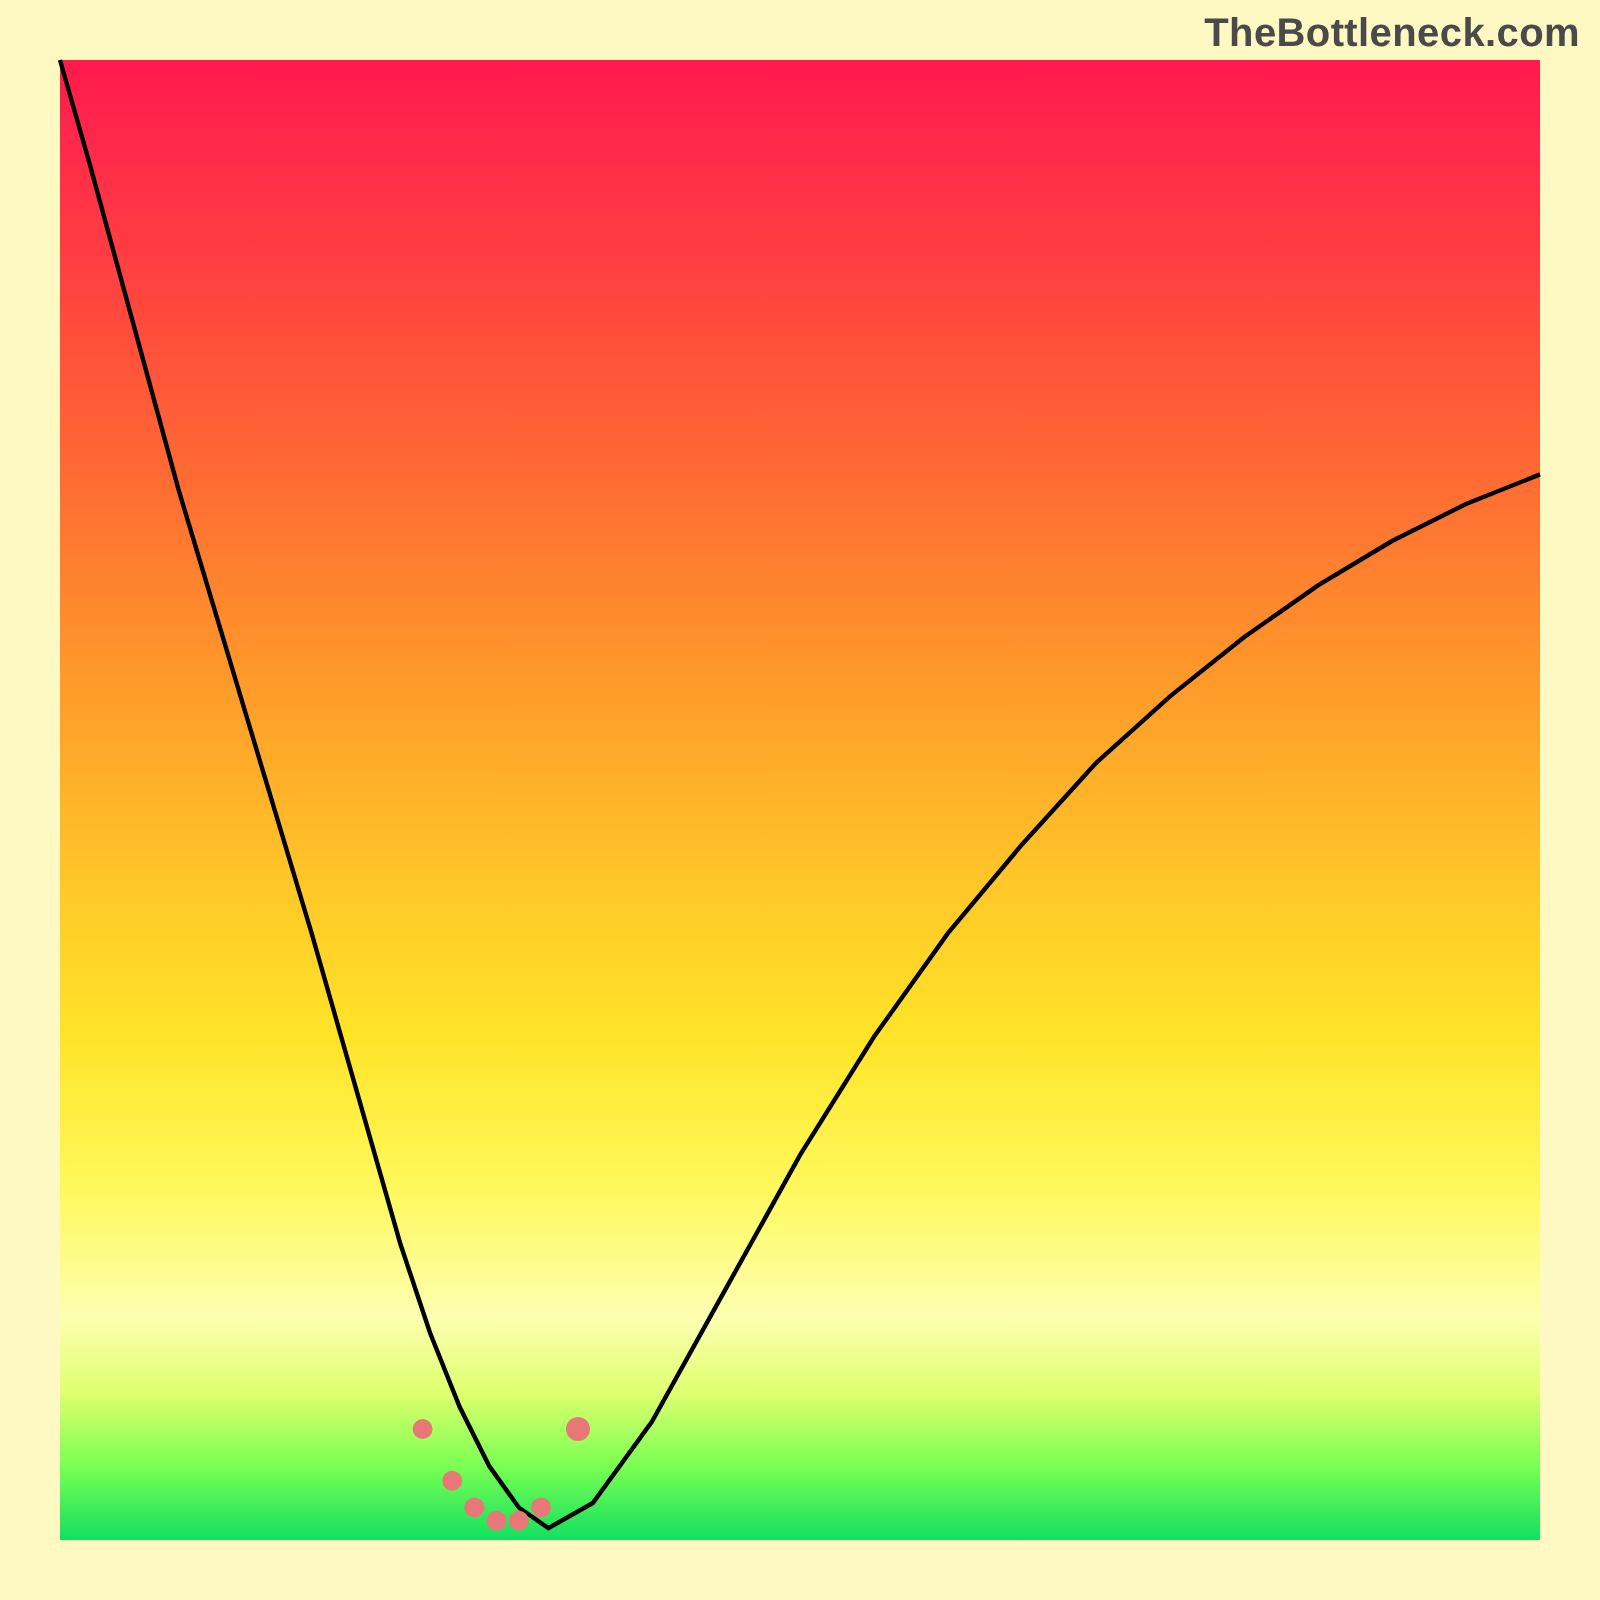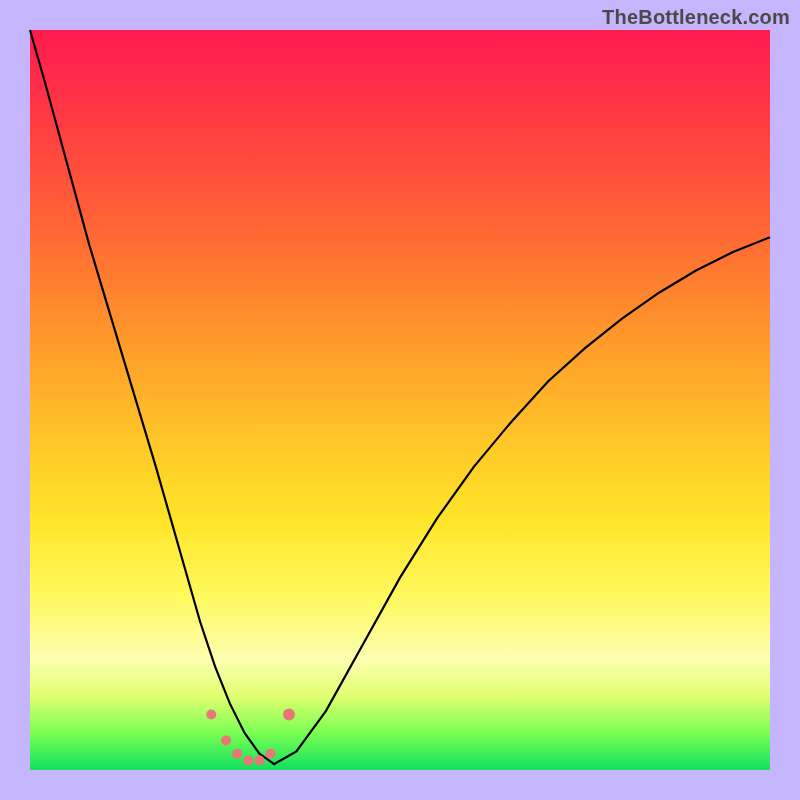--- a/index.html
+++ b/index.html
@@ -9,21 +9,21 @@
     height: 800px;
     background: #000;
     overflow: hidden;
   }
   .frame {
     position: absolute;
     left: 0;
     top: 0;
     width: 800px;
     height: 800px;
-    background: #c4b5fd;
+    background: #fef9c3;
   }
   .plot {
     position: absolute;
     left: 30px;
     top: 30px;
     width: 740px;
     height: 740px;
     background: linear-gradient(
       to bottom,
       #ff1a4d 0%,

